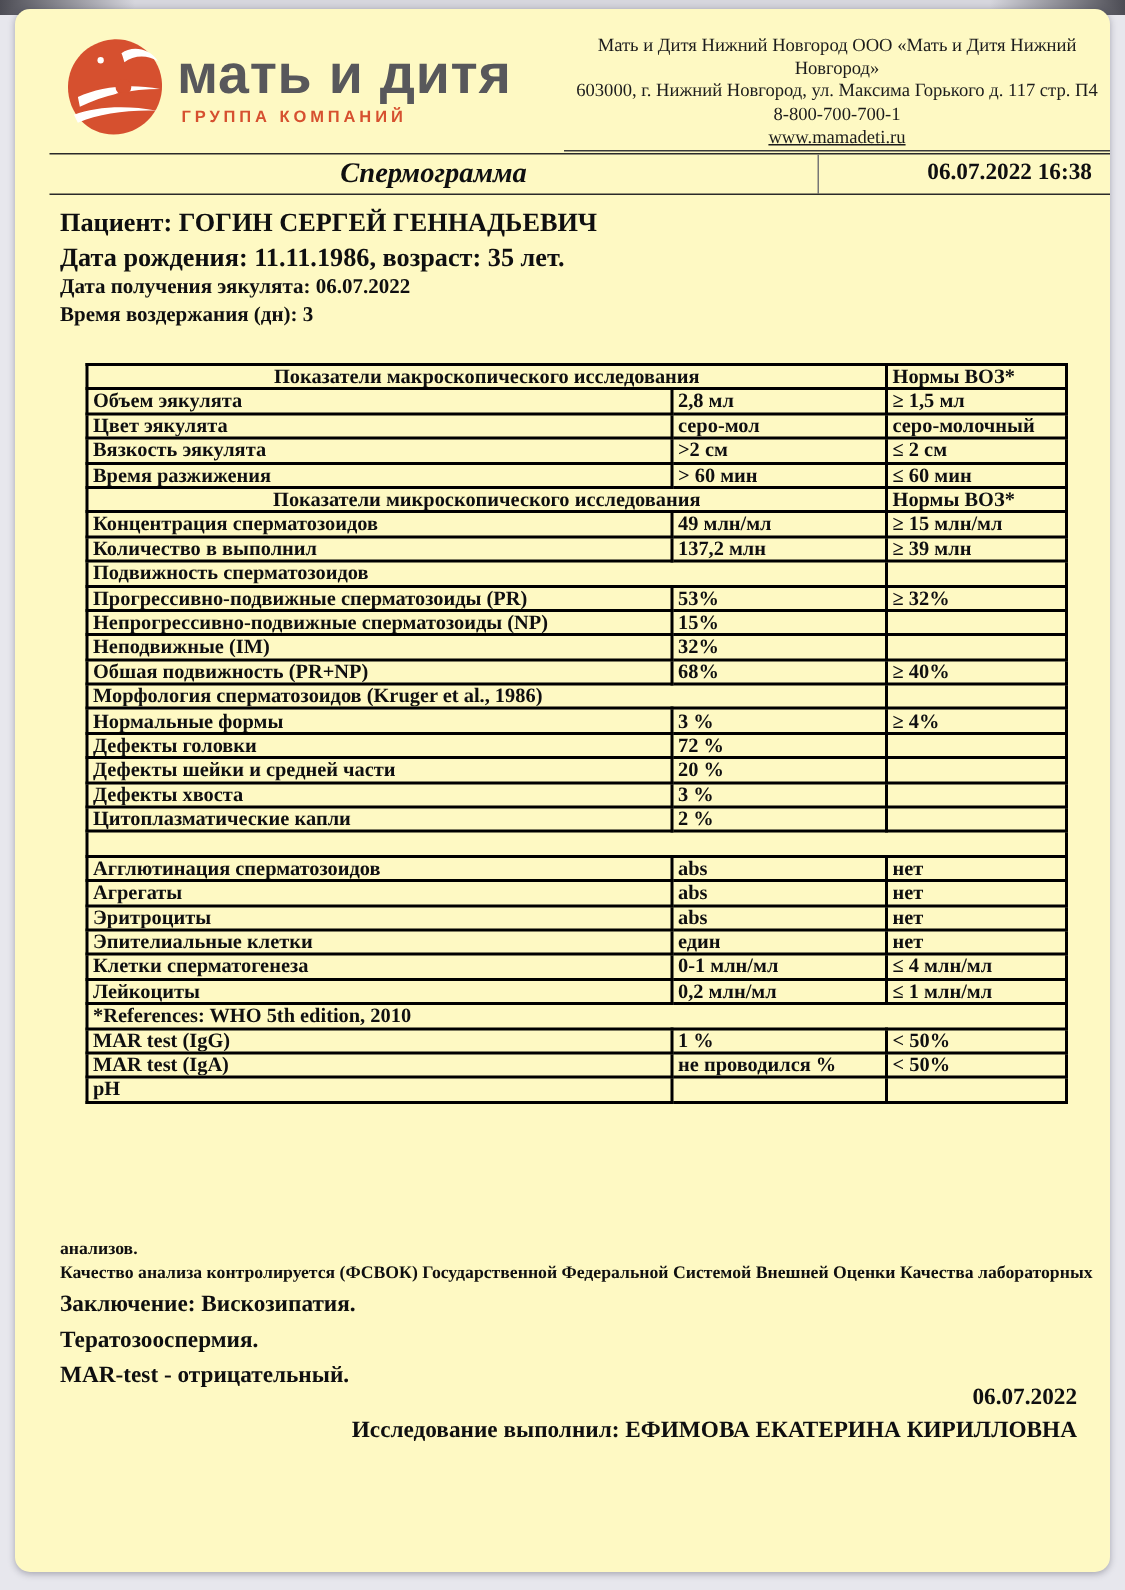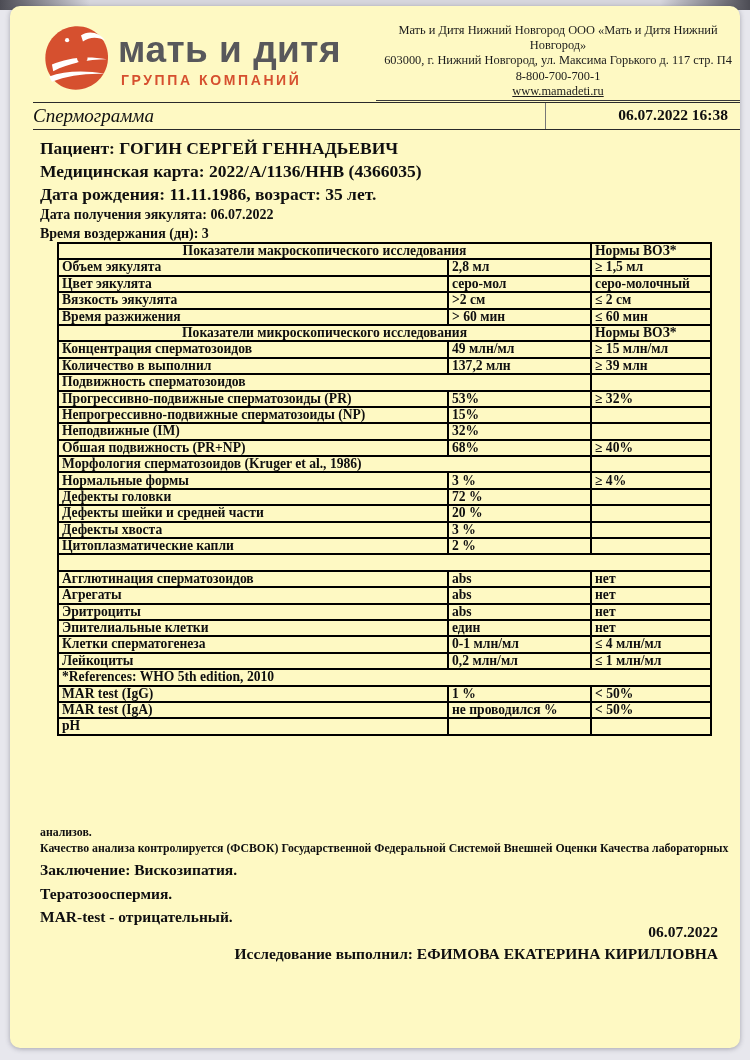--- a/index.html
+++ b/index.html
@@ -22,32 +22,32 @@
   .page{
     position:absolute;left:10px;top:6px;width:730px;height:1042px;
     background:#fef9c3;border-radius:10px;
     box-shadow:0 1px 5px rgba(40,40,60,.35);
   }
   
   .logo{position:absolute;left:34px;top:19px;display:flex;align-items:flex-start;}
   .logo-icon{width:66px;height:66px;flex:0 0 auto;}
   .logo-words{margin-left:8px;margin-top:6px;font-family:"Liberation Sans","DejaVu Sans",sans-serif;}
   .logo-brand{font-size:37px;font-weight:bold;color:var(--logo-text);letter-spacing:.5px;line-height:1;}
-  .logo-sub{font-size:14px;font-weight:bold;color:var(--brand);letter-spacing:2.6px;margin-top:4px;margin-left:3px;}
+  .logo-sub{font-size:11px;font-weight:bold;color:var(--brand);letter-spacing:2.6px;margin-top:4px;margin-left:3px;}
   .clinic{
     position:absolute;left:366px;top:17px;width:364px;text-align:center;
     font-size:12.4px;font-weight:normal;line-height:15.2px;color:#1c1c1c;
     border-bottom:1.5px solid #3a3a3a;padding-bottom:1px;
   }
   .clinic .url{text-decoration:underline;}
   .rule{position:absolute;left:23px;width:707px;border-top:1.7px solid #2a2a2a;height:0;}
   .rule-1{top:96px;}
   .rule-2{top:123px;}
   .title-row{position:absolute;left:23px;top:97px;width:707px;height:26px;display:flex;}
-  .title-cell{width:512px;font-size:19px;font-weight:normal;font-style:italic;padding-top:2px;}
+  .title-cell{width:512px;text-align:center;font-size:19px;font-weight:bold;font-style:italic;padding-top:2px;}
   .date-cell{width:195px;text-align:right;font-size:15.5px;font-weight:bold;padding:3px 12px 0 0;border-left:1px solid #777;}
   
   .patient{position:absolute;left:30px;top:131px;}
   .patient .big{font-size:17.5px;font-weight:bold;line-height:23px;}
   .patient .small{font-size:14px;font-weight:bold;line-height:18.5px;}
   .patient .small:first-of-type{margin-top:3px;}
   
   table.results{
     position:absolute;left:47px;top:236px;width:653px;
     border-collapse:collapse;table-layout:fixed;
@@ -101,21 +101,20 @@
 
   <div class="rule rule-1"></div>
   <div class="title-row">
     <div class="title-cell">Спермограмма</div>
     <div class="date-cell">06.07.2022 16:38</div>
   </div>
   <div class="rule rule-2"></div>
 
   <div class="patient">
     <div class="big">Пациент: ГОГИН СЕРГЕЙ ГЕННАДЬЕВИЧ</div>
-    <div class="big">Медицинская карта: 2022/А/1136/ННВ (4366035)</div>
     <div class="big">Дата рождения: 11.11.1986, возраст: 35 лет.</div>
     <div class="small">Дата получения эякулята: 06.07.2022</div>
     <div class="small">Время воздержания (дн): 3</div>
   </div>
 
   <table class="results">
     <colgroup>
         <col class="c1">
         <col class="c2">
         <col class="c3">

